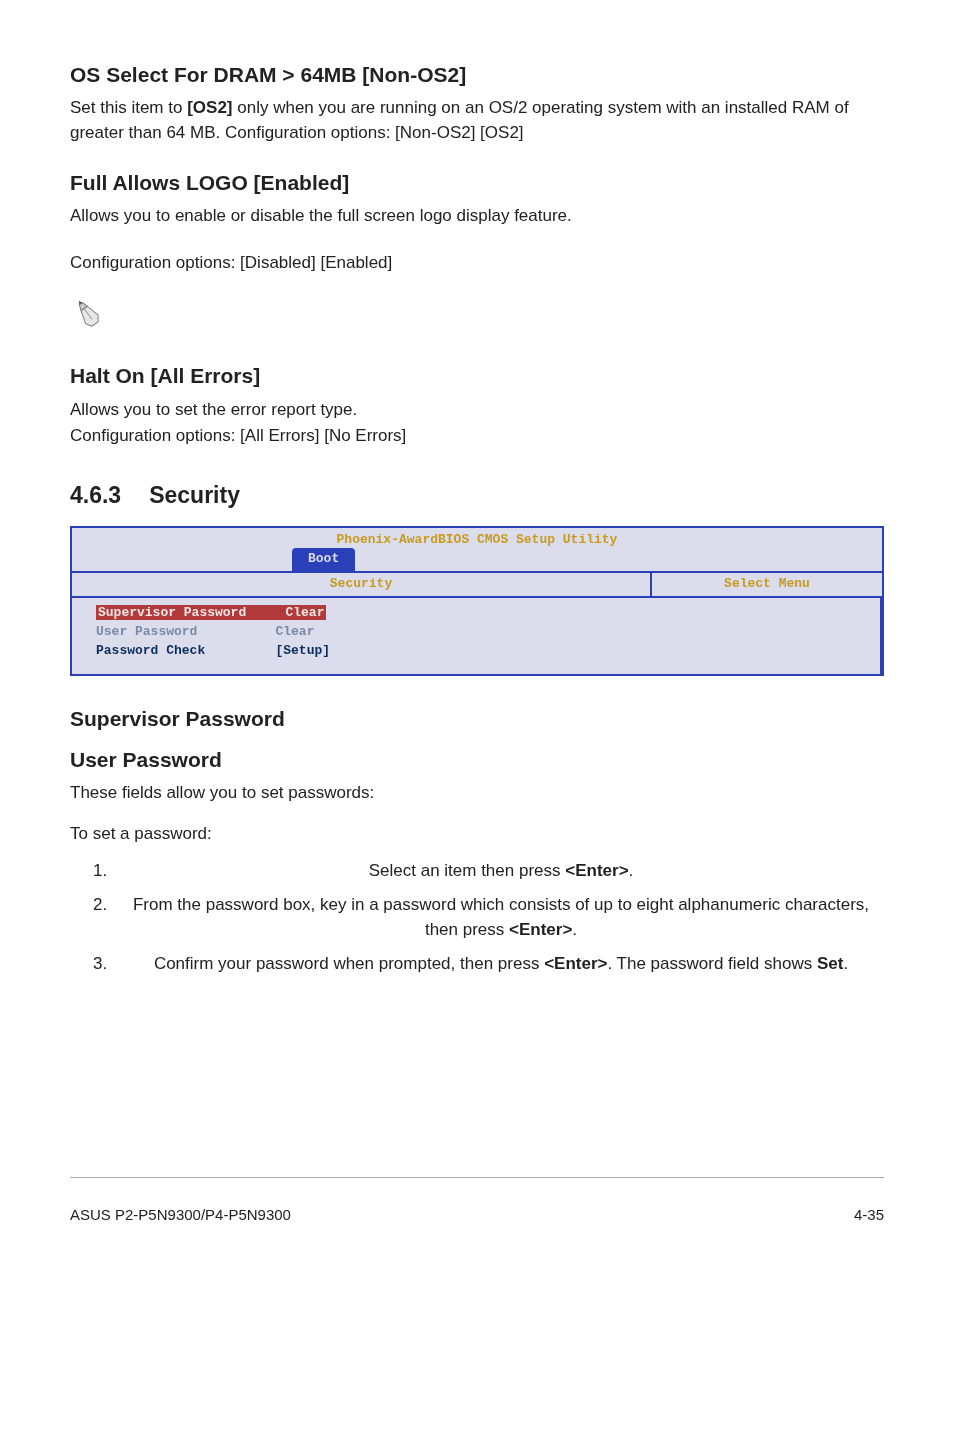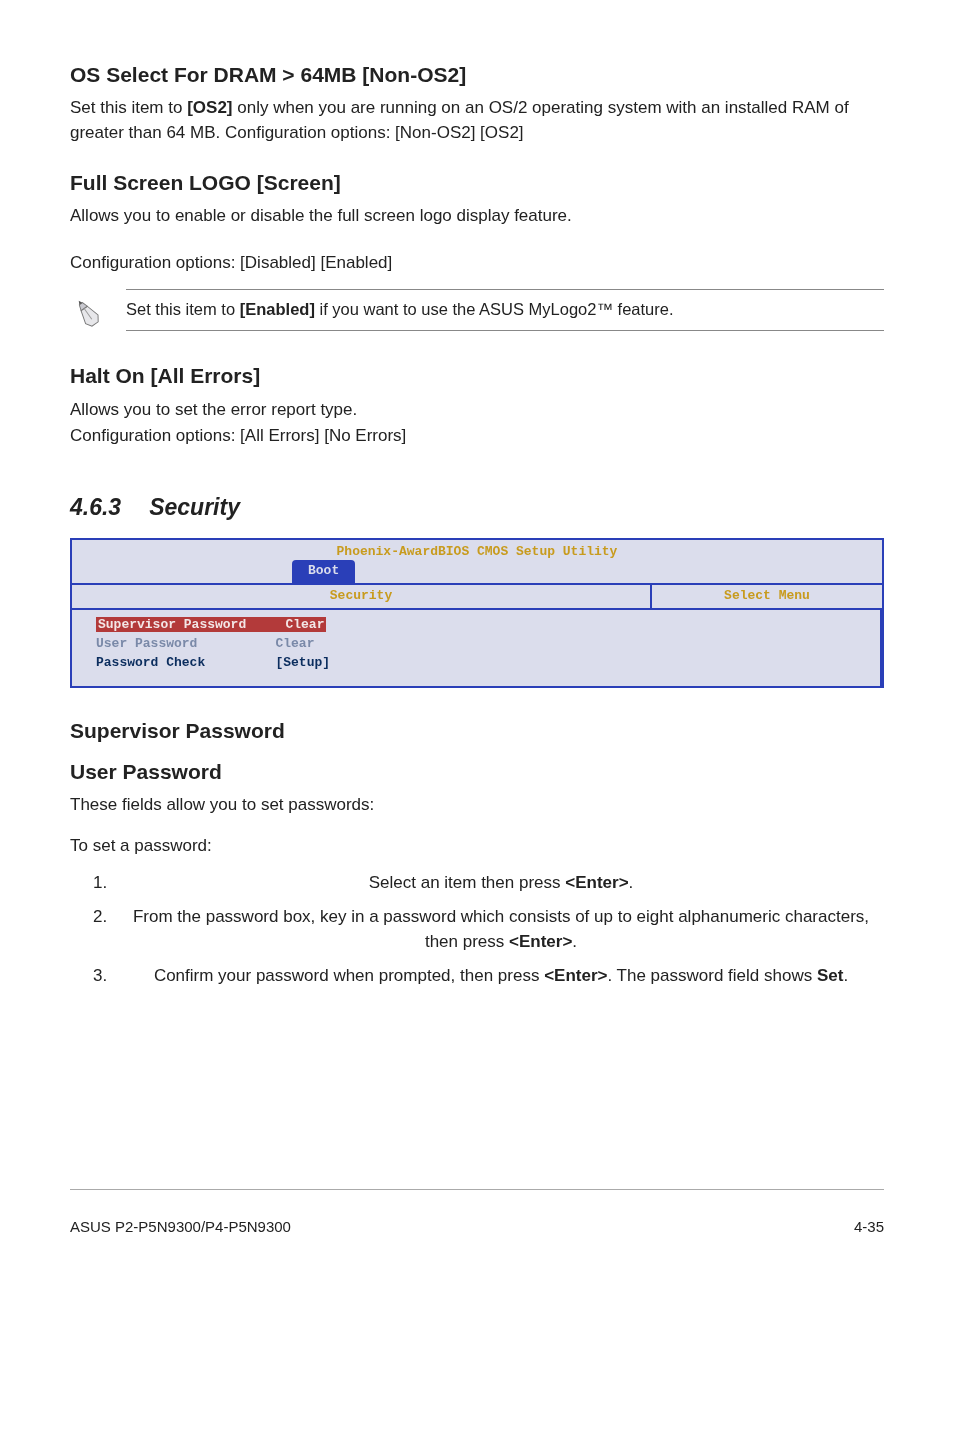--- a/index.html
+++ b/index.html
@@ -35,22 +35,21 @@
   .note-box {
     border-top: 1px solid #888;
     border-bottom: 1px solid #888;
     padding: 8px 0;
     flex: 1;
     font-size: 16.5px;
   }
   h2.chapter-num {
     font-size: 23px;
     font-weight: bold;
-    margin: 42px 0 14px 0;
-    font-style: italic;
+    margin: 30px 0 14px 0;
   }
   .chapter-gap { display:inline-block; width:28px; }
 
   
   .bios {
     border: 2px solid #2a3fb8;
     font-family: "Courier New", monospace;
     font-size: 13px;
     background: #dbddec;
     color: #0b2d5e;
@@ -142,37 +141,34 @@
   }
 </style>
 </head>
 <body>
 
 <h2 class="section-title">OS Select For DRAM &gt; 64MB [Non-OS2]</h2>
 <p class="body-text">
   Set this item to <b>[OS2]</b> only when you are running on an OS/2 operating system with an installed RAM of greater than 64 MB. Configuration options: [Non-OS2] [OS2]
 </p>
 
-<h2 class="section-title">Full Screen LOGO [Screen]</h2>
+<h2 class="section-title">Full Allows LOGO [Enabled]</h2>
 <p class="body-text" style="">Allows you to enable or disable the full screen logo display feature.</p>
 <p class="body-text" style="margin-bottom:10px">Configuration options: [Disabled] [Enabled]</p>
 
 <div class="note-wrap">
   <div class="note-icon">
     <svg viewBox="0 0 40 40" width="38" height="38">
       <g transform="rotate(-35 20 20)">
         <path d="M10 28 L14 14 L22 14 L26 28 L22 34 L14 34 Z" fill="#e7e7ea" stroke="#777" stroke-width="1"></path>
         <path d="M14 14 L22 14 L20 8 L16 8 Z" fill="#c9c9d0" stroke="#777" stroke-width="1"></path>
         <path d="M16 8 L20 8 L18 4 Z" fill="#555"></path>
         <line x1="18" y1="14" x2="18" y2="28" stroke="#999" stroke-width="1"></line>
       </g>
     </svg>
-  </div>
-  <div class="note-box">
-    <span>Set this item to </span><b>[Enabled]</b><span> if you want to use the ASUS MyLogo2™ feature.</span>
   </div>
 </div>
 
 <h2 class="section-title">Halt On [All Errors]</h2>
 <p class="body-text" style="margin-bottom:2px">Allows you to set the error report type.</p>
 <p class="body-text">Configuration options: [All Errors] [No Errors]</p>
 
 <h2 class="chapter-num">
   <span>4.6.3</span><span class="chapter-gap"></span><span>Security</span>
 </h2>

